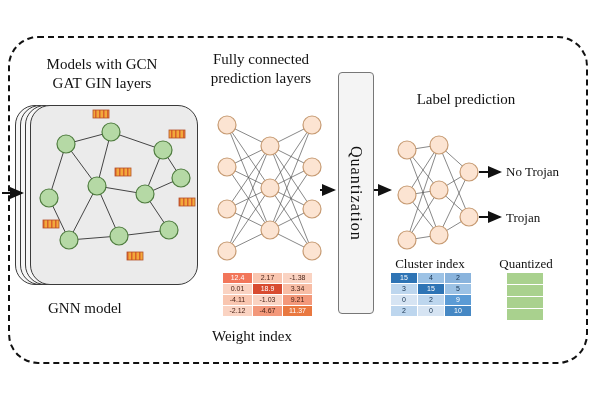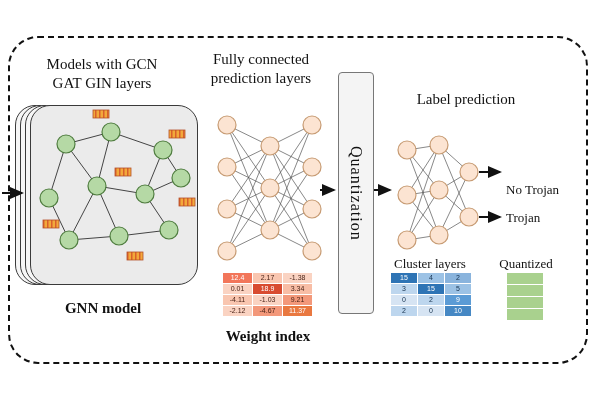--- a/index.html
+++ b/index.html
@@ -1,21 +1,21 @@
 <!DOCTYPE html>
 <html><head>
 <meta charset="utf-8">
 <style>
   html,body{margin:0;padding:0;background:#fff;}
   #canvas{position:relative;width:600px;height:400px;background:#fff;overflow:hidden;
           font-family:"Liberation Serif",serif;color:#111;}
   .abs{position:absolute;}
   #outer-border{left:8px;top:36px;width:576px;height:324px;border:2px dashed #111;border-radius:30px;}
   .title{font-size:15px;line-height:1.25;text-align:center;white-space:pre-line;}
-  .caption{font-size:15px;text-align:center;font-weight:bold;}
+  .caption{font-size:15px;text-align:left;}
   .small-label{font-size:13px;text-align:center;}
   .out-label{font-size:13px;}
   
   .stack-rect{top:105px;width:168px;height:180px;background:#f6f6f6;border:1.5px solid #3a3a3a;border-radius:20px;box-sizing:border-box;}
   #gnn-rect{left:30px;top:105px;width:168px;height:180px;background:#ebebeb;border:1.5px solid #3a3a3a;border-radius:20px;box-sizing:border-box;}
   
   #quant-box{left:338px;top:72px;width:34px;height:240px;background:#f4f4f4;border:1px solid #777;border-radius:4px;
              display:flex;align-items:center;justify-content:center;}
   #quant-box span{writing-mode:vertical-rl;font-size:16px;letter-spacing:1px;}
   
@@ -161,21 +161,21 @@
         <circle cx="12" cy="70" r="9"></circle>
         <circle cx="12" cy="115" r="9"></circle>
       <circle cx="44" cy="20" r="9"></circle>
         <circle cx="44" cy="65" r="9"></circle>
         <circle cx="44" cy="110" r="9"></circle>
       <circle cx="74" cy="47" r="9"></circle>
         <circle cx="74" cy="92" r="9"></circle>
     </g>
   </svg>
 
-  <div class="abs out-label" style="left:506px;top:182px;">No Trojan</div>
+  <div class="abs out-label" style="left:506px;top:164px;">No Trojan</div>
   <div class="abs out-label" style="left:506px;top:210px;">Trojan</div>
 
   <div id="weight-table" class="abs mtable" style="left:222px;top:272px;">
       <div class="trow">
         <div class="tcell" style="background: rgb(242, 118, 90); color: rgb(255, 255, 255);">12.4</div>
         <div class="tcell" style="background: rgb(249, 198, 176);">2.17</div>
         <div class="tcell" style="background: rgb(250, 211, 194);">-1.38</div>
       </div>
       <div class="trow">
         <div class="tcell" style="background: rgb(250, 211, 194);">0.01</div>
@@ -188,21 +188,21 @@
         <div class="tcell" style="background: rgb(243, 152, 122);">9.21</div>
       </div>
       <div class="trow">
         <div class="tcell" style="background: rgb(250, 211, 194);">-2.12</div>
         <div class="tcell" style="background: rgb(243, 152, 122);">-4.67</div>
         <div class="tcell" style="background: rgb(233, 120, 64); color: rgb(255, 255, 255);">11.37</div>
       </div>
     </div>
   <div class="abs caption" style="left:212px;top:328px;width:112px;">Weight index</div>
 
-  <div class="abs small-label" style="left:388px;top:256px;width:84px;">Cluster layers</div>
+  <div class="abs small-label" style="left:388px;top:256px;width:84px;">Cluster index</div>
   <div class="abs small-label" style="left:494px;top:256px;width:64px;">Quantized</div>
   <div id="cluster-table" class="abs mtable" style="left:390px;top:272px;">
       <div class="trow">
         <div class="tcell" style="background: rgb(46, 116, 181); color: rgb(255, 255, 255);">15</div>
         <div class="tcell" style="background: rgb(156, 194, 229);">4</div>
         <div class="tcell" style="background: rgb(138, 180, 221);">2</div>
       </div>
       <div class="trow">
         <div class="tcell" style="background: rgb(189, 214, 238);">3</div>
         <div class="tcell" style="background: rgb(46, 116, 181); color: rgb(255, 255, 255);">15</div>

